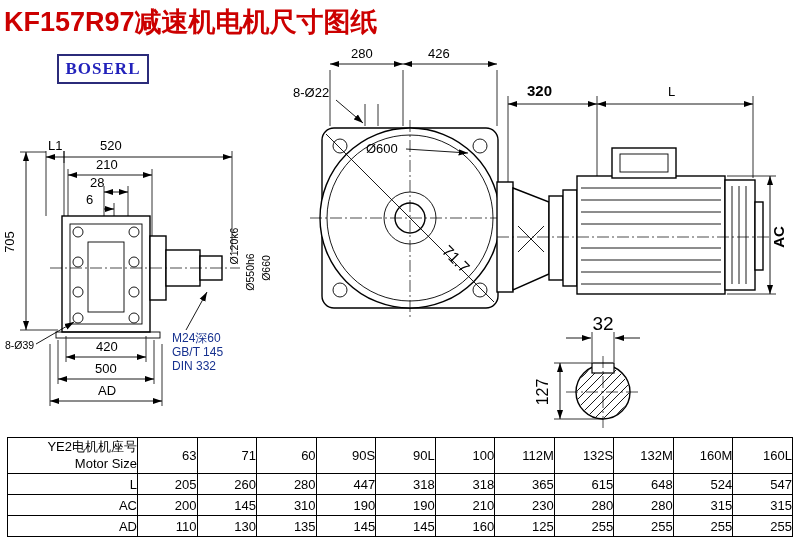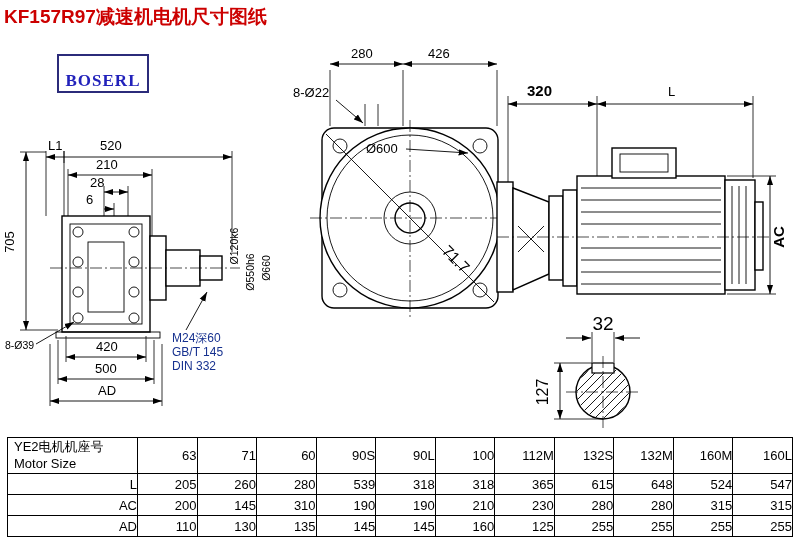--- a/index.html
+++ b/index.html
@@ -1,41 +1,41 @@
 <!DOCTYPE html>
 <html><head>
 <meta charset="utf-8">
 <style>
   *{box-sizing:border-box;margin:0;padding:0}
   html,body{background:#fff}
   body{width:800px;height:541px;font-family:"Liberation Sans",sans-serif}
   .screen{position:relative;width:800px;height:541px;background:#fff;overflow:hidden}
-  .title{position:absolute;left:4px;top:4px;font-size:19px;font-weight:bold;color:#cc0000}
-  .logo-box{position:absolute;left:57px;top:54px;width:92px;height:39px;border:2px solid #2b2b7a;
-            display:flex;align-items:flex-end;justify-content:center;background:#fff}
+  .title{position:absolute;left:4px;top:4px;font-size:27px;font-weight:bold;color:#cc0000}
+  .logo-box{position:absolute;left:57px;top:54px;width:92px;height:30px;border:2px solid #2b2b7a;
+            display:flex;align-items:center;justify-content:center;background:#fff}
   .logo-box span{font-family:"Liberation Serif",serif;font-size:17px;font-weight:bold;color:#2222bb;letter-spacing:1px}
   .drawing{position:absolute;left:0;top:0}
   svg .ol{fill:#fff;stroke:#000;stroke-width:1.4}
   svg .thin{fill:none;stroke:#000;stroke-width:0.9}
   svg .ext{stroke:#000;stroke-width:0.8}
   svg .dl{stroke:#000;stroke-width:0.9}
   svg .cl{stroke:#000;stroke-width:0.7;stroke-dasharray:12 3 2 3;fill:none}
   svg text{font-family:"Liberation Sans",sans-serif;fill:#000}
   .dim{font-size:13px}
   .dimsm{font-size:10.5px}
   .dimb{font-size:15px;font-weight:bold}
   .dimmd{font-size:16px}
   .dimxl{font-size:19px}
   .note{font-size:12px;fill:#16318f}
   table.dims{position:absolute;left:7px;top:437px;width:786px;border-collapse:collapse;
              table-layout:fixed;background:#fff}
   .dims th,.dims td{border:1px solid #000;font-size:13px;font-weight:normal;text-align:right;
                     padding:0;height:21px;overflow:hidden;white-space:nowrap}
   .dims tr.head th{height:36px}
-  .dims .mhead{text-align:left;padding-left:6px;line-height:1.3}
+  .dims .mhead{text-align:right;padding-left:6px;line-height:1.3}
 </style>
 </head>
 <body>
 
 <div class="screen">
 
   <div class="title">KF157R97减速机电机尺寸图纸</div>
 
   <div class="logo-box">
     <span>BOSERL</span>
@@ -253,21 +253,21 @@
         <th>132S</th>
         <th>132M</th>
         <th>160M</th>
         <th>160L</th>
       </tr>
       <tr>
         <th>L</th>
         <td>205</td>
         <td>260</td>
         <td>280</td>
-        <td>539</td>
+        <td>447</td>
         <td>318</td>
         <td>318</td>
         <td>365</td>
         <td>615</td>
         <td>648</td>
         <td>524</td>
         <td>547</td>
       </tr>
       <tr>
         <th>AC</th>

